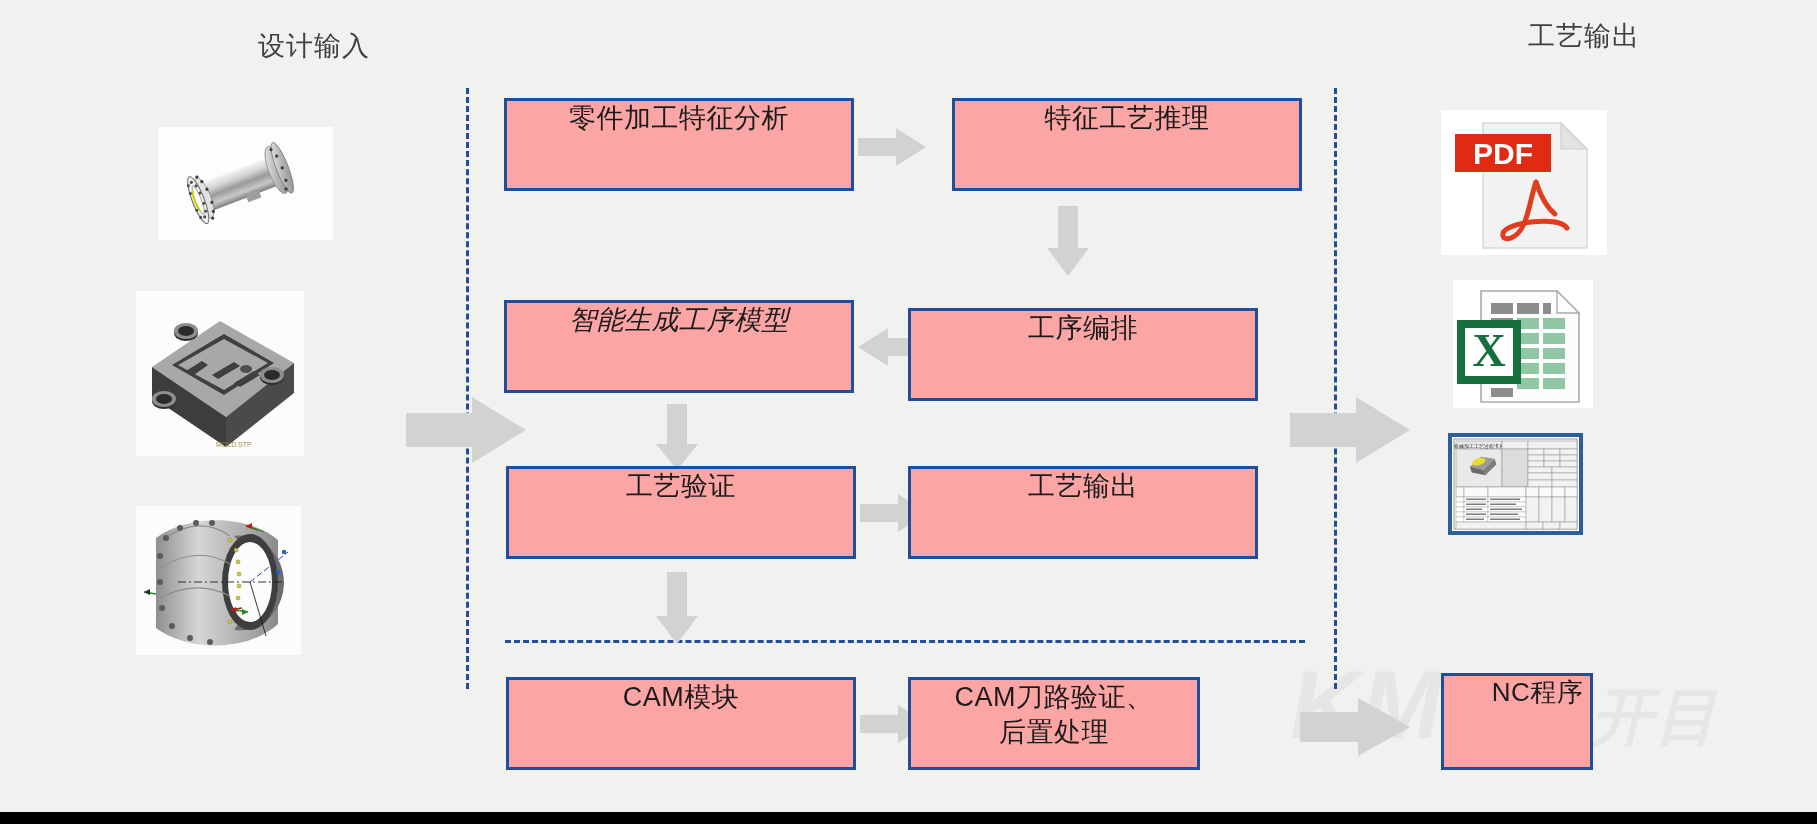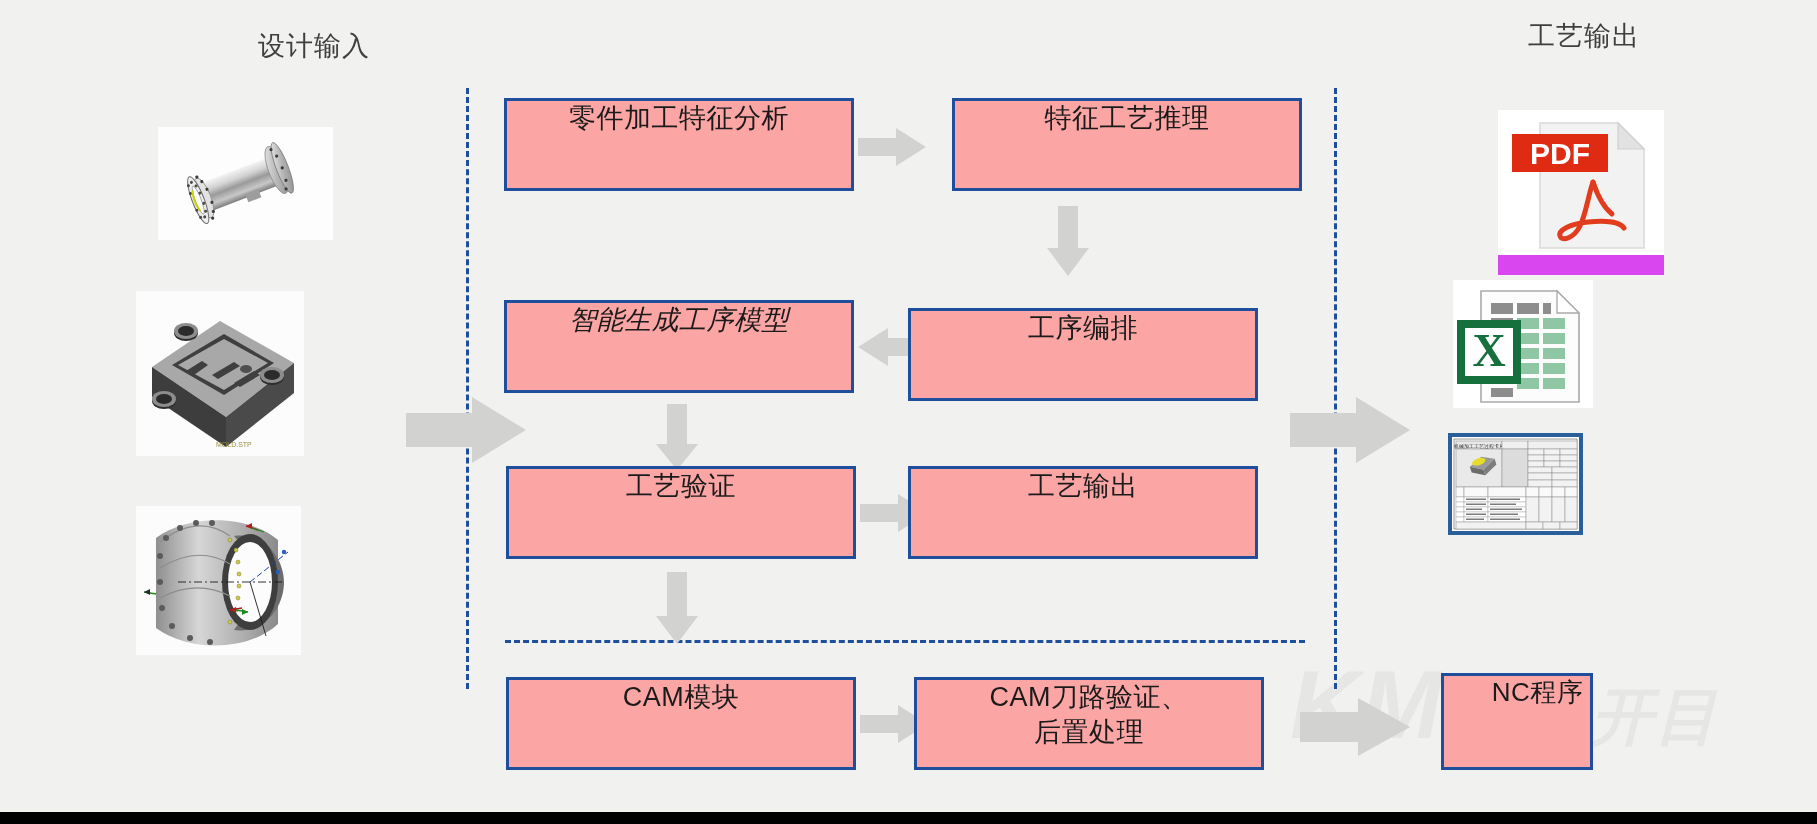--- a/index.html
+++ b/index.html
@@ -353,38 +353,38 @@
   <div class="pbox" style="left:506px; top:677px; width:350px; height:93px;">
     <span>CAM模块</span>
   </div>
 
   <div class="arrow" style="left:860px; top:705px;">
     <svg width="68" height="38" viewBox="0 0 68 38">
       <polygon points="0,10 38,10 38,0 68,19 38,38 38,28 0,28" fill="#d2d2d0"></polygon>
     </svg>
   </div>
 
-  <div class="pbox" style="left:908px; top:677px; width:350px; height:93px; white-space:pre-line;margin-left:6px;">
+  <div class="pbox" style="left:908px; top:677px; width:292px; height:93px; white-space:pre-line;">
     <span style="white-space:pre-line;">CAM刀路验证、
 后置处理</span>
   </div>
 
   <div class="arrow" style="left:1290px; top:397px;">
     <svg width="120" height="66" viewBox="0 0 120 66">
       <polygon points="0,16 66,16 66,0 120,33 66,66 66,50 0,50" fill="#d2d2d0"></polygon>
     </svg>
   </div>
 
   <div class="arrow" style="left:1300px; top:698px;">
     <svg width="110" height="58" viewBox="0 0 110 58">
       <polygon points="0,14 58,14 58,0 110,29 58,58 58,44 0,44" fill="#d2d2d0"></polygon>
     </svg>
   </div>
 
-  <div class="thumb" style="left:1498px; top:110px; width:166px; height:165px; background:#d946ef;">
+  <div class="thumb" style="left:1441px; top:110px; width:166px; height:145px; background:#d946ef;">
     <svg width="166" height="145" viewBox="0 0 166 145">
       <rect x="0" y="0" width="166" height="145" fill="#ffffff"></rect>
       <g>
         <polygon points="42,13 120,13 146,39 146,138 42,138" fill="#f2f2f2" stroke="#d9d9d9" stroke-width="1.5"></polygon>
         <polygon points="120,13 146,39 120,39" fill="#e2e2e2" stroke="#d0d0d0" stroke-width="1.2"></polygon>
         <rect x="14" y="24" width="96" height="38" fill="#e02b13"></rect>
         <text x="62" y="54" text-anchor="middle" font-family="'Liberation Sans', sans-serif" font-size="30" font-weight="bold" fill="#ffffff">PDF</text>
         <g fill="none" stroke="#e23c1e" stroke-width="5" stroke-linecap="round">
           <path d="M95 72 C90 86 88 104 82 116 C76 128 64 132 62 126 C60 120 72 114 90 112 C108 110 122 112 126 118"></path>
           <path d="M95 72 C99 84 104 96 114 104"></path>

